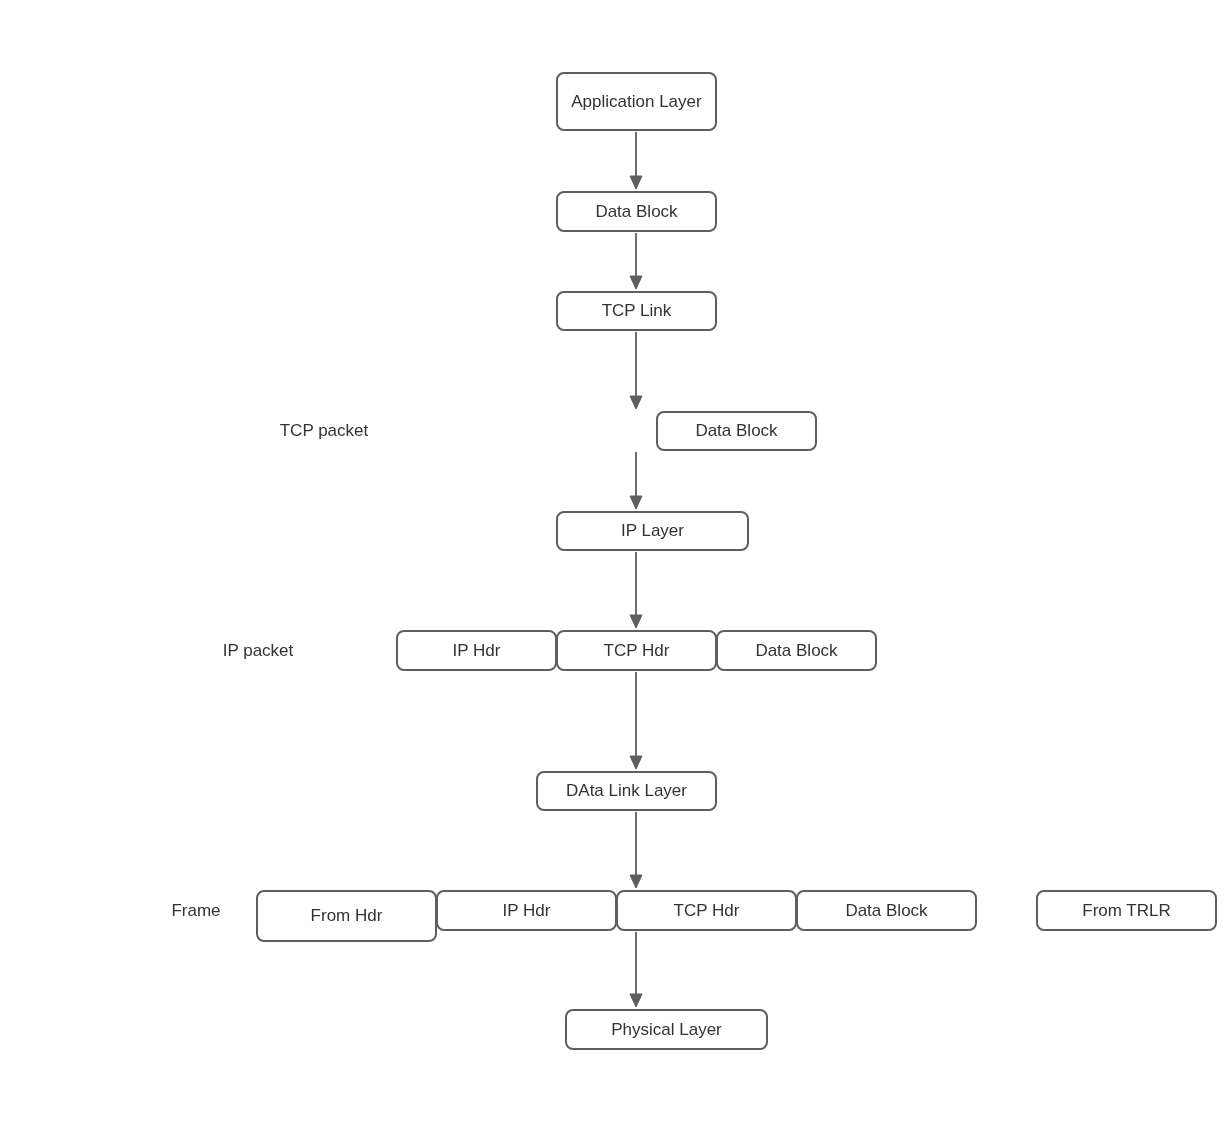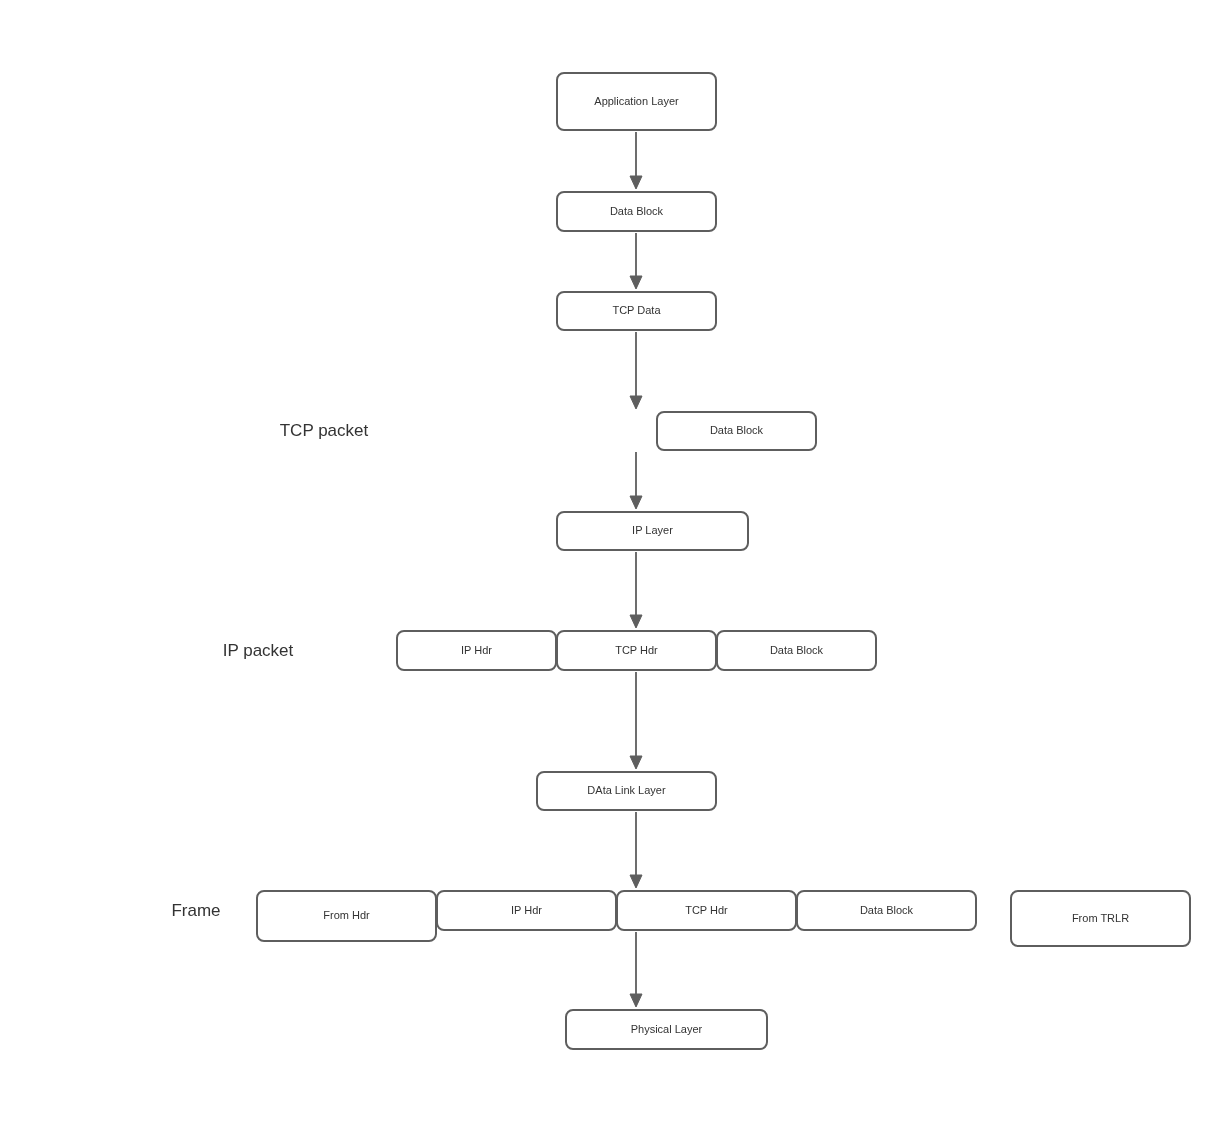--- a/index.html
+++ b/index.html
@@ -18,21 +18,21 @@
     background: var(--bg);
     font-family: "Liberation Sans", sans-serif;
     overflow: hidden;
   }
   .node {
     position: absolute;
     background: var(--fill);
     border: 2px solid var(--border);
     border-radius: 8px;
     color: var(--text);
-    font-size: 11px;
+    font-size: 17px;
     line-height: 1.4;
     display: flex;
     align-items: center;
     justify-content: center;
     text-align: center;
     padding: 2px 1px;
   }
   .side-label {
     position: absolute;
     color: var(--text);
@@ -72,36 +72,36 @@
     <line x1="636" y1="552" x2="636" y2="627" marker-end="url(#ah)"></line>
     <line x1="636" y1="672" x2="636" y2="768" marker-end="url(#ah)"></line>
     <line x1="636" y1="812" x2="636" y2="887" marker-end="url(#ah)"></line>
     <line x1="636" y1="932" x2="636" y2="1006" marker-end="url(#ah)"></line>
   </svg>
 
   <div class="node" style="left:556px; top:72px;  width:161px; height:59px;">Application Layer</div>
 
   <div class="node" style="left:556px; top:191px; width:161px; height:41px;">Data Block</div>
 
-  <div class="node" style="left:556px; top:291px; width:161px; height:40px;">TCP Data</div>
+  <div class="node" style="left:556px; top:291px; width:161px; height:40px;">TCP Link</div>
 
   <div class="side-label" style="left:244px; top:411px; width:160px; height:40px;">TCP packet</div>
   <div class="node" style="left:656px; top:411px; width:161px; height:40px;">Data Block</div>
 
   <div class="node" style="left:556px; top:511px; width:193px; height:40px;">IP Layer</div>
 
   <div class="side-label" style="left:178px; top:630px; width:160px; height:41px;">IP packet</div>
   <div class="node" style="left:396px; top:630px; width:161px; height:41px;">IP Hdr</div>
   <div class="node" style="left:556px; top:630px; width:161px; height:41px;">TCP Hdr</div>
   <div class="node" style="left:716px; top:630px; width:161px; height:41px;">Data Block</div>
 
   <div class="node" style="left:536px; top:771px; width:181px; height:40px;">DAta Link Layer</div>
 
   <div class="side-label" style="left:116px; top:890px; width:160px; height:41px;">Frame</div>
   <div class="node" style="left:256px; top:890px; width:181px; height:52px;">From Hdr</div>
   <div class="node" style="left:436px; top:890px; width:181px; height:41px;">IP Hdr</div>
   <div class="node" style="left:616px; top:890px; width:181px; height:41px;">TCP Hdr</div>
   <div class="node" style="left:796px; top:890px; width:181px; height:41px;">Data Block</div>
-  <div class="node" style="left:1010px; top:890px; width:181px; height:57px;">From TRLR</div>
+  <div class="node" style="left:1036px; top:890px; width:181px; height:41px;">From TRLR</div>
 
   <div class="node" style="left:565px; top:1009px; width:203px; height:41px;">Physical Layer</div>
 
 </div>
 
 </body></html>

